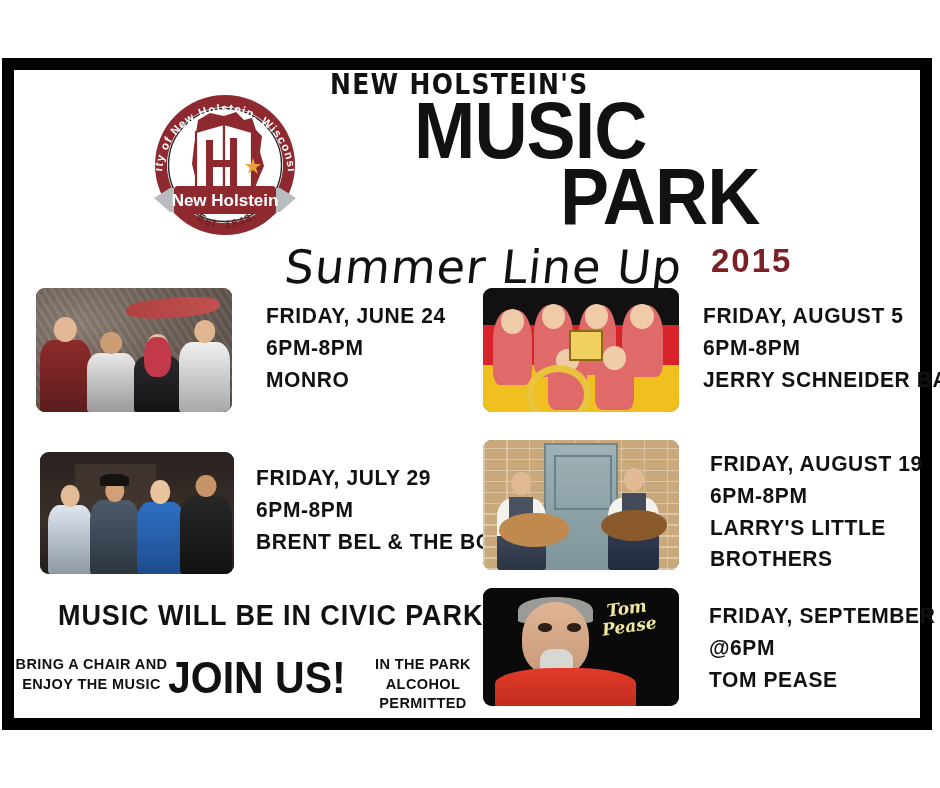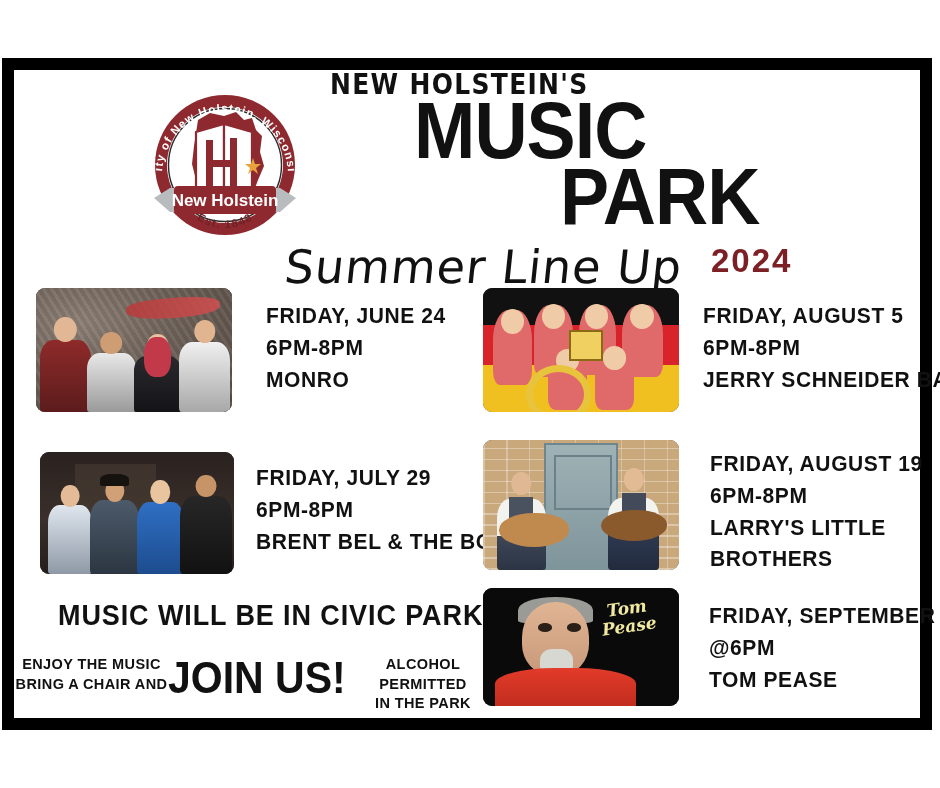--- a/index.html
+++ b/index.html
@@ -153,21 +153,21 @@
       </text>
     </svg>
   </div>
 
   <div class="hdr-new">NEW HOLSTEIN'S</div>
   <div class="hdr-music">MUSIC</div>
 
 
   <div class="hdr-park">PARK</div>
   <div class="hdr-summer">Summer Line Up</div>
-  <div class="hdr-year">2024</div>
+  <div class="hdr-year">2015</div>
 
   <div class="ev-photo" style="left:36px;top:288px;width:196px;height:124px;">
     <div class="ph">
       <div class="wall"></div>
       <div class="monro-logo"></div>
       <div class="person" style="left:2%;width:26%;height:78%;">
         <div class="p-body" style="height:74%;background:linear-gradient(180deg,#8e2a2a,#5c1c1c);"></div>
         <div class="p-head" style="top:2%;width:44%;height:26%;background:#e2b795;"></div>
       </div>
       <div class="person" style="left:26%;width:25%;height:66%;">
@@ -290,24 +290,24 @@
   </div>
   <div class="ev-text" style="left:709px;top:600px;">
     <div>FRIDAY, SEPTEMBER 9</div>
     <div>@6PM</div>
     <div>TOM PEASE</div>
   </div>
 
   <div class="civic">MUSIC WILL BE IN CIVIC PARK</div>
 
   <div class="bring">
+    <div>BRING A CHAIR AND</div>
     <div>ENJOY THE MUSIC</div>
-    <div>BRING A CHAIR AND</div>
   </div>
 
   <div class="joinus">JOIN US!</div>
 
   <div class="alcohol">
+    <div>IN THE PARK</div>
     <div>ALCOHOL PERMITTED</div>
-    <div>IN THE PARK</div>
   </div>
 
 </div>
 
 </body></html>

